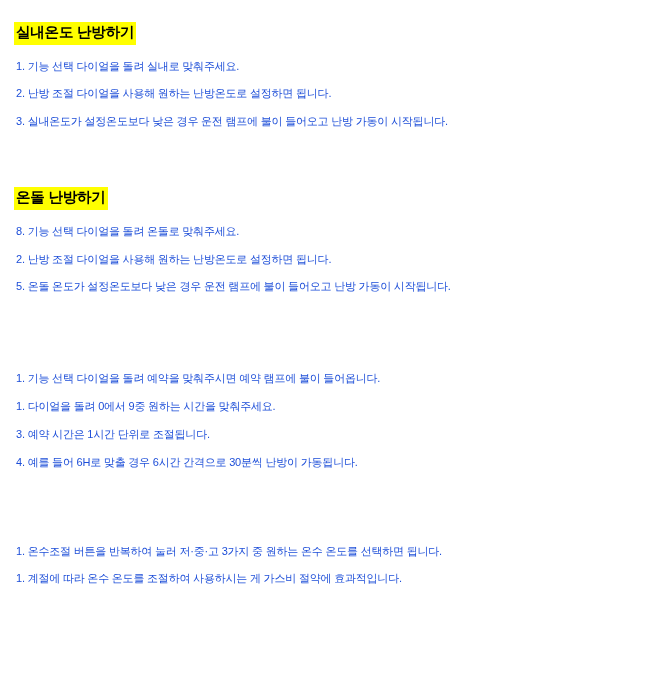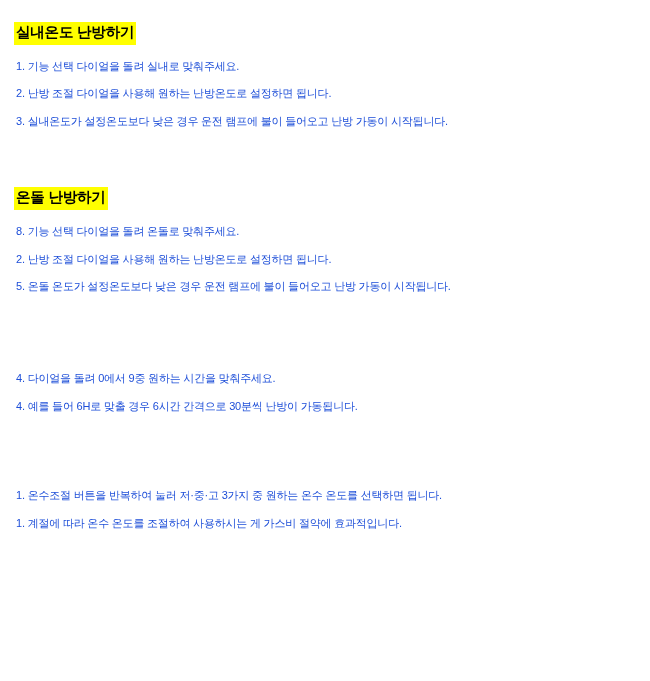--- a/index.html
+++ b/index.html
@@ -71,21 +71,23 @@
       <p class="line">8. 기능 선택 다이얼을 돌려 온돌로 맞춰주세요.</p>
       <p class="line">2. 난방 조절 다이얼을 사용해 원하는 난방온도로 설정하면 됩니다.</p>
       <p class="line">5. 온돌 온도가 설정온도보다 낮은 경우 운전 램프에 불이 들어오고 난방 가동이 시작됩니다.</p>
     </div>
   </div>
 
   <div class="gap-2"></div>
 
   <div class="section">
     <div class="lines">
-      <p class="line">4. 다이얼을 돌려 0에서 9중 원하는 시간을 맞춰주세요.</p>
+      <p class="line">1. 기능 선택 다이얼을 돌려 예약을 맞춰주시면 예약 램프에 불이 들어옵니다.</p>
+      <p class="line">1. 다이얼을 돌려 0에서 9중 원하는 시간을 맞춰주세요.</p>
+      <p class="line">3. 예약 시간은 1시간 단위로 조절됩니다.</p>
       <p class="line">4. 예를 들어 6H로 맞출 경우 6시간 간격으로 30분씩 난방이 가동됩니다.</p>
     </div>
   </div>
 
   <div class="gap-3"></div>
 
   <div class="section">
     <div class="lines">
       <p class="line">1. 온수조절 버튼을 반복하여 눌러 저·중·고 3가지 중 원하는 온수 온도를 선택하면 됩니다.</p>
       <p class="line">1. 계절에 따라 온수 온도를 조절하여 사용하시는 게 가스비 절약에 효과적입니다.</p>

